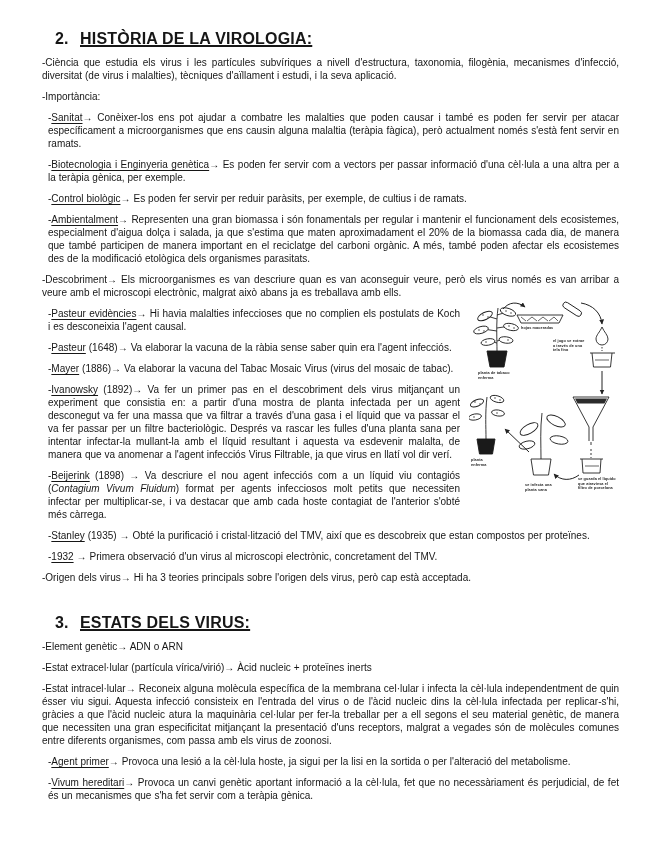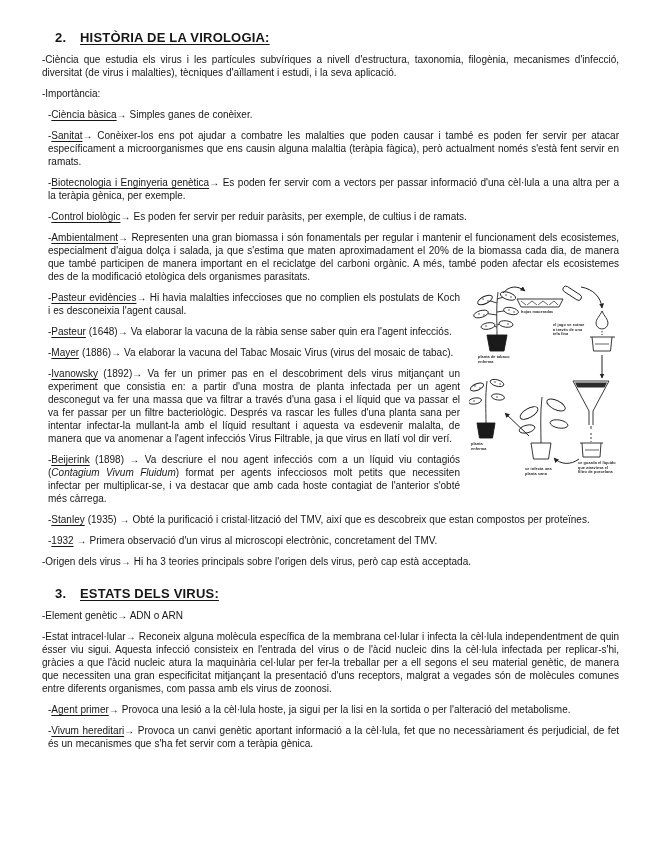--- a/index.html
+++ b/index.html
@@ -3,22 +3,22 @@
 <meta charset="utf-8">
 <style>
   html,body { margin:0; padding:0; background:#ffffff; }
   .page {
     position:relative; width:655px; height:848px; background:#ffffff;
     overflow:hidden; font-family:"Liberation Sans", sans-serif; color:#161616;
   }
   .content {
     position:absolute; left:42px; top:0; width:577px; padding-top:30px;
   }
-  .section-heading { font-size:13px; font-weight:bold; padding-left:13px; letter-spacing:.2px; }
-  .section-heading.sec-gap { margin-top:18px; }
+  .section-heading { font-size:16px; font-weight:bold; padding-left:13px; letter-spacing:.2px;text-decoration:underline; }
+  .section-heading.sec-gap { margin-top:30px; }
   .sec-num { display:inline-block; width:25px; }
   .sec-title { text-decoration:underline; text-underline-offset:1.5px; }
   .para {
     margin:8px 0 0 0; font-size:10px; line-height:13px; text-align:justify;
     word-spacing:.2px;
   }
   .para.indent { padding-left:6px; }
   .u  { text-decoration:underline; text-underline-offset:1.5px; }
   .it { font-style:italic; }
 
@@ -33,25 +33,25 @@
   }
 </style>
 </head>
 <body>
 
 <div class="page">
   <div class="content">
       <div class="section-heading"><span class="sec-num">2.</span><span class="sec-title">HISTÒRIA DE LA VIROLOGIA:</span></div>
       <p class="para"><span>-Ciència que estudia els virus i les partícules subvíriques a nivell d'estructura, taxonomia, filogènia, mecanismes d'infecció, diversitat (de virus i malalties), tècniques d'aïllament i estudi, i la seva aplicació.</span></p>
       <p class="para"><span>-Importància:</span></p>
-      <p class="para indent"><span>-</span><span class="u">Ciència bàsica</span><span>→ Simples ganes de conèixer.</span></p>
       <p class="para indent"><span>-</span><span class="u">Sanitat</span><span>→ Conèixer-los ens pot ajudar a combatre les malalties que poden causar i també es poden fer servir per atacar específicament a microorganismes que ens causin alguna malaltia (teràpia fàgica), però actualment només s'està fent servir en ramats.</span></p>
       <p class="para indent"><span>-</span><span class="u">Biotecnologia i Enginyeria genètica</span><span>→ Es poden fer servir com a vectors per passar informació d'una cèl·lula a una altra per a la teràpia gènica, per exemple.</span></p>
       <p class="para indent"><span>-</span><span class="u">Control biològic</span><span>→ Es poden fer servir per reduir paràsits, per exemple, de cultius i de ramats.</span></p>
       <p class="para indent"><span>-</span><span class="u">Ambientalment</span><span>→ Representen una gran biomassa i són fonamentals per regular i mantenir el funcionament dels ecosistemes, especialment d'aigua dolça i salada, ja que s'estima que maten aproximadament el 20% de la biomassa cada dia, de manera que també participen de manera important en el reciclatge del carboni orgànic. A més, també poden afectar els ecosistemes des de la modificació etològica dels organismes parasitats.</span></p>
+      <p class="para"><span>-Descobriment→ Els microorganismes es van descriure quan es van aconseguir veure, però els virus només es van arribar a veure amb el microscopi electrònic, malgrat això abans ja es treballava amb ells.</span></p>
       <div class="figure" id="experiment-figure">
     <svg viewBox="0 0 150 212">
       <defs>
         <marker id="ah" markerWidth="6" markerHeight="6" refX="4.5" refY="2.5" orient="auto">
           <path d="M0,0 L5,2.5 L0,5 Z" fill="#222"></path>
         </marker>
       </defs>
 
       <g stroke="#222" fill="none" stroke-width="0.9">
         <path d="M28,50 C28,38 27,22 29,7"></path>
@@ -152,17 +152,18 @@
       <p class="para indent"><span>-</span><span class="u">Pasteur evidències</span><span>→ Hi havia malalties infeccioses que no complien els postulats de Koch i es desconeixia l'agent causal.</span></p>
       <p class="para indent"><span>-</span><span class="u">Pasteur</span><span> (1648)→ Va elaborar la vacuna de la ràbia sense saber quin era l'agent infecciós.</span></p>
       <p class="para indent"><span>-</span><span class="u">Mayer</span><span> (1886)→ Va elaborar la vacuna del Tabac Mosaic Virus (virus del mosaic de tabac).</span></p>
       <p class="para indent"><span>-</span><span class="u">Ivanowsky</span><span> (1892)→ Va fer un primer pas en el descobriment dels virus mitjançant un experiment que consistia en: a partir d'una mostra de planta infectada per un agent desconegut va fer una massa que va filtrar a través d'una gasa i el líquid que va passar el va fer passar per un filtre bacteriològic. Després va rascar les fulles d'una planta sana per intentar infectar-la mullant-la amb el líquid resultant i aquesta va esdevenir malalta, de manera que va anomenar a l'agent infecciós Virus Filtrable, ja que virus en llatí vol dir verí.</span></p>
       <p class="para indent"><span>-</span><span class="u">Beijerink</span><span> (1898) → Va descriure el nou agent infecciós com a un líquid viu contagiós (</span><span class="it">Contagium Vivum Fluidum</span><span>) format per agents infecciosos molt petits que necessiten infectar per multiplicar-se, i va destacar que amb cada hoste contagiat de l'anterior s'obté més càrrega.</span></p>
       <p class="para indent"><span>-</span><span class="u">Stanley</span><span> (1935) → Obté la purificació i cristal·lització del TMV, així que es descobreix que estan compostos per proteïnes.</span></p>
       <p class="para indent"><span>-</span><span class="u">1932</span><span> → Primera observació d'un virus al microscopi electrònic, concretament del TMV.</span></p>
       <p class="para"><span>-Origen dels virus→ Hi ha 3 teories principals sobre l'origen dels virus, però cap està acceptada.</span></p>
       <div class="section-heading sec-gap"><span class="sec-num">3.</span><span class="sec-title">ESTATS DELS VIRUS:</span></div>
       <p class="para"><span>-Element genètic→ ADN o ARN</span></p>
+      <p class="para"><span>-Estat extracel·lular (partícula vírica/virió)→ Àcid nucleic + proteïnes inerts</span></p>
       <p class="para"><span>-Estat intracel·lular→ Reconeix alguna molècula específica de la membrana cel·lular i infecta la cèl·lula independentment de quin ésser viu sigui. Aquesta infecció consisteix en l'entrada del virus o de l'àcid nucleic dins la cèl·lula infectada per replicar-s'hi, gràcies a que l'àcid nucleic atura la maquinària cel·lular per fer-la treballar per a ell segons el seu material genètic, de manera que necessiten una gran especificitat mitjançant la presentació d'uns receptors, malgrat a vegades són de molècules comunes entre diferents organismes, com passa amb els virus de zoonosi.</span></p>
       <p class="para indent"><span>-</span><span class="u">Agent primer</span><span>→ Provoca una lesió a la cèl·lula hoste, ja sigui per la lisi en la sortida o per l'alteració del metabolisme.</span></p>
       <p class="para indent"><span>-</span><span class="u">Vivum hereditari</span><span>→ Provoca un canvi genètic aportant informació a la cèl·lula, fet que no necessàriament és perjudicial, de fet és un mecanismes que s'ha fet servir com a teràpia gènica.</span></p>
     </div>
 </div>
 
 </body></html>

